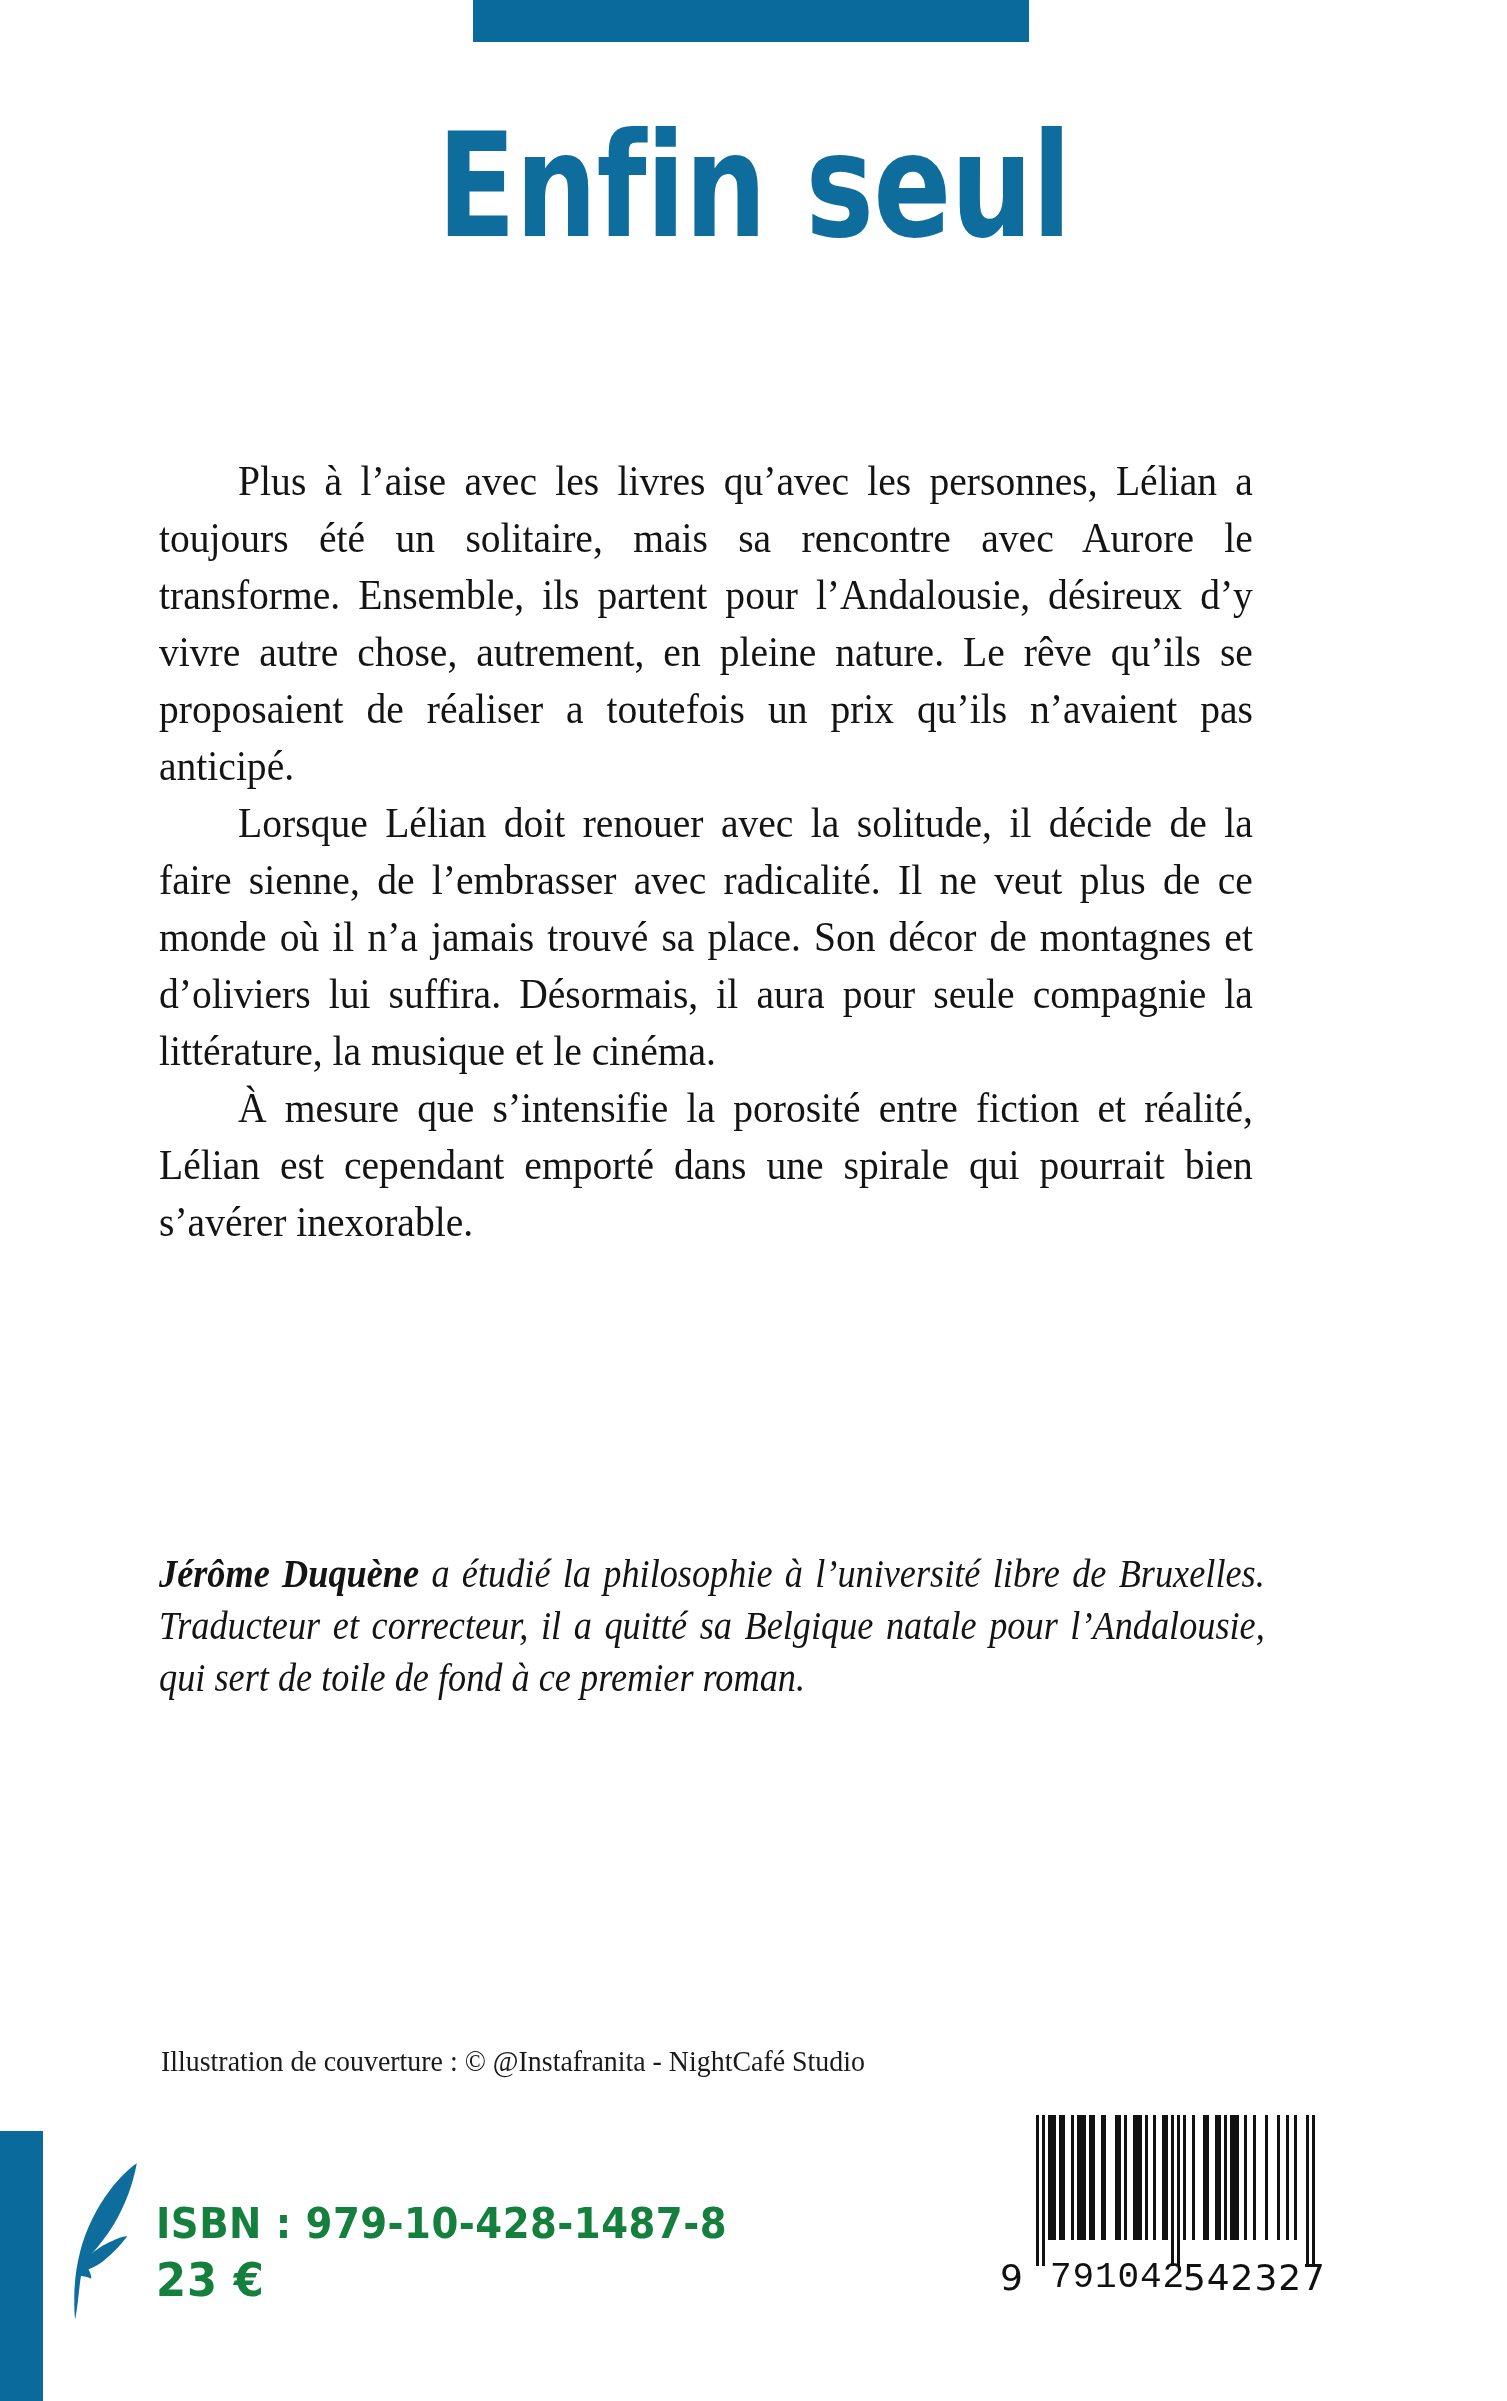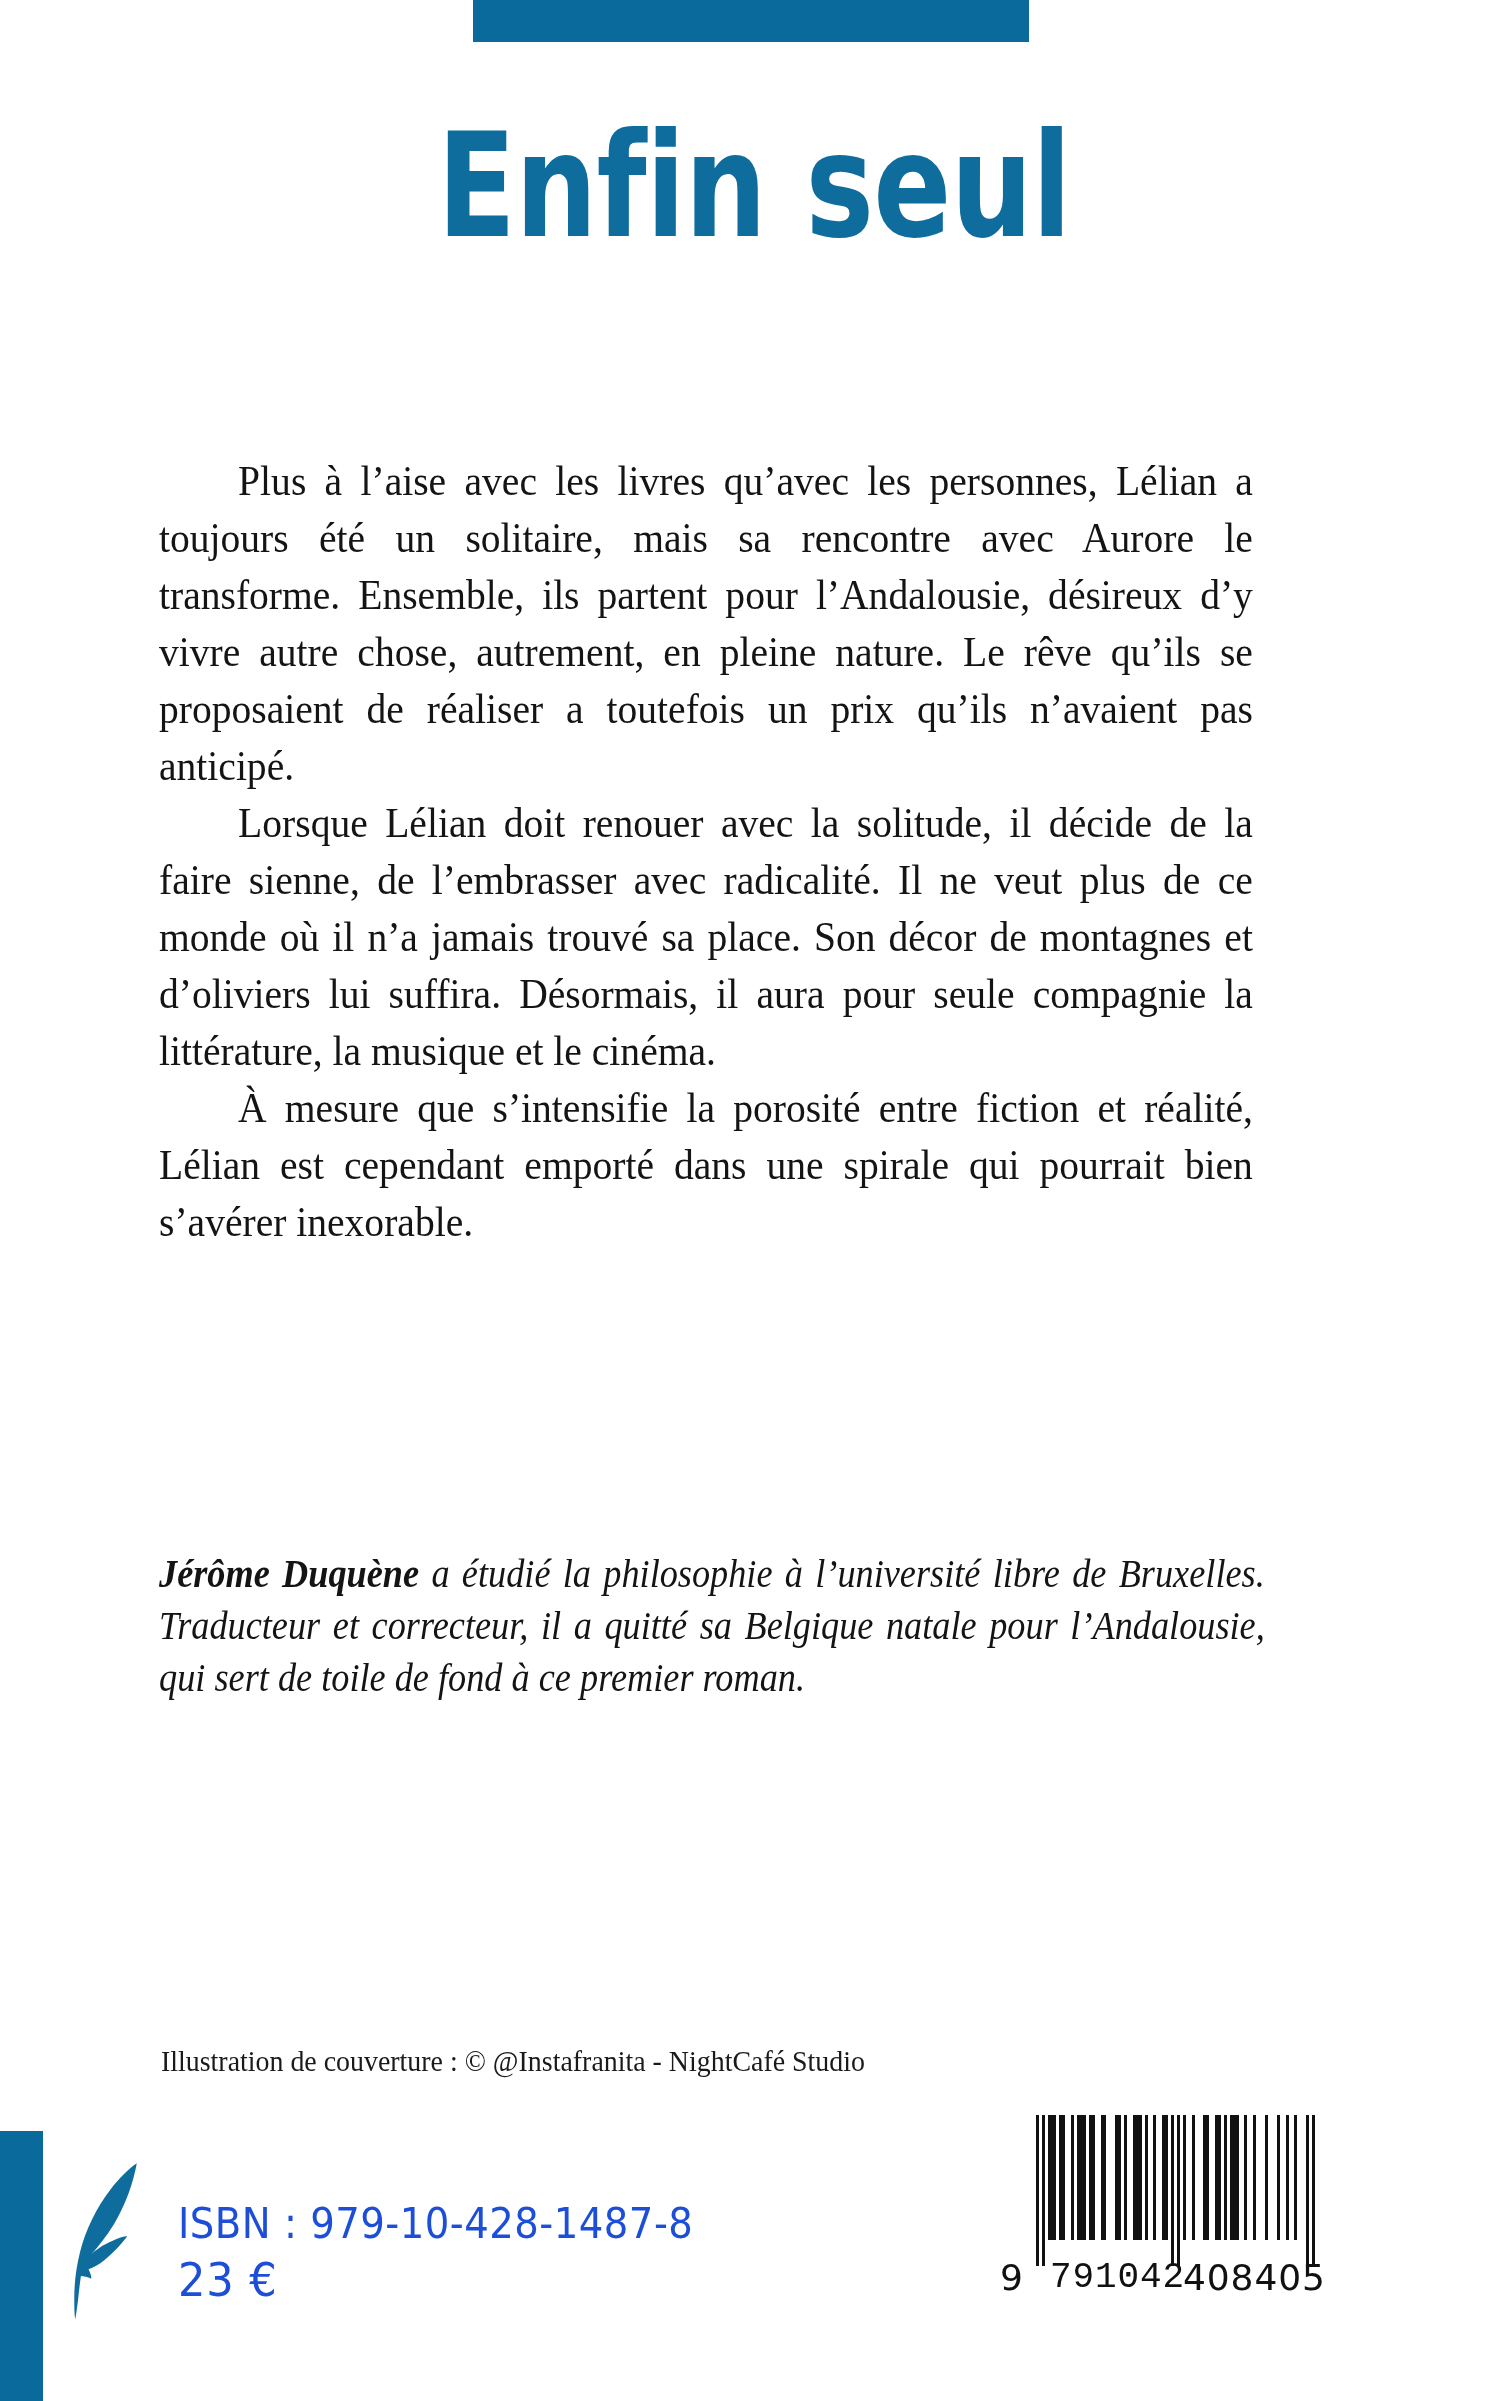--- a/index.html
+++ b/index.html
@@ -117,24 +117,25 @@
     position: absolute;
     left: 59px;
     top: 2150px;
     width: 95px;
     height: 180px;
   }
 
   
   #isbn-block {
     position: absolute;
-    left: 178px;
+    left: 156px;
     top: 2197px;
     font-family: "DejaVu Sans", sans-serif;
-    color: #1d4ed8;
+    color: #15803d;
+    font-weight: bold;
   }
   #isbn-line {
     font-size: 42px;
     line-height: 53px;
     letter-spacing: 0.5px;
     white-space: nowrap;
     transform: scaleX(0.92);
     transform-origin: 0 0;
   }
   #price-line {
@@ -261,18 +262,18 @@
         <i style="left:267px;width:2.9px;height:125px;"></i>
         <i style="left:279px;width:2.9px;height:125px;"></i>
         <i style="left:288px;width:2.9px;height:125px;"></i>
         <i style="left:296px;width:2.9px;height:125px;"></i>
         <i style="left:308px;width:2.9px;height:151px;"></i>
         <i style="left:314px;width:2.9px;height:151px;"></i>
       </div>
     <div id="barcode-digits">
       <span class="bd-left">9</span>
       <span class="bd-mid">791042</span>
-      <span class="bd-right">408405</span>
+      <span class="bd-right">542327</span>
     </div>
   </div>
 
 </div>
 
 
 </body></html>

